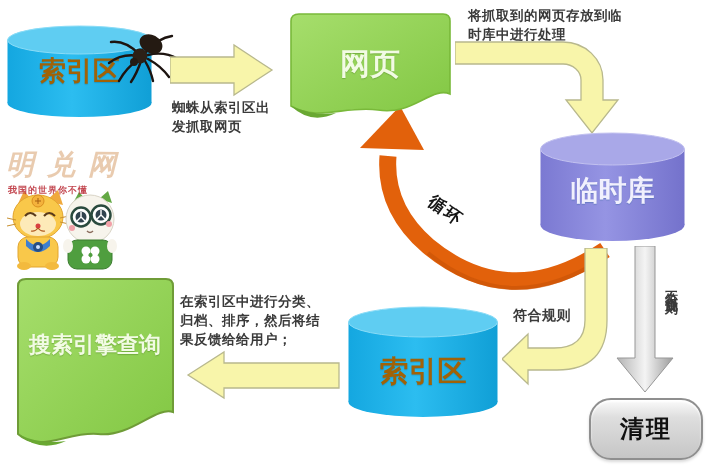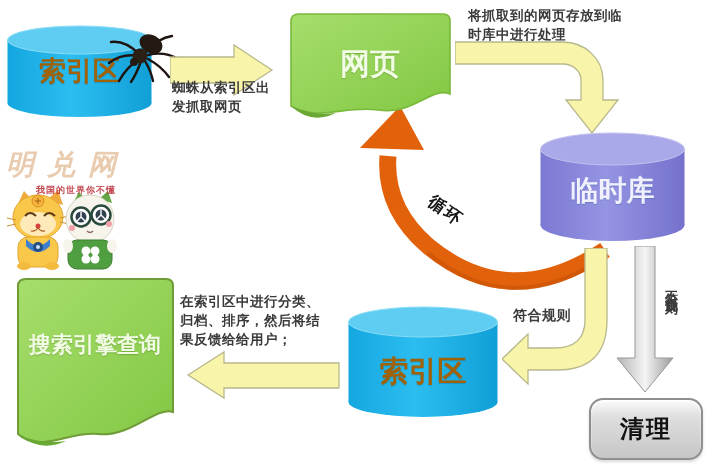--- a/index.html
+++ b/index.html
@@ -22,21 +22,21 @@
   }
   .loop-label{
     font-size:17px;font-weight:bold;color:#151515;
     transform:rotate(36deg);transform-origin:left top;letter-spacing:2px;
   }
   .vtext{
     writing-mode:vertical-rl;text-orientation:upright;
     font-size:13px;font-weight:bold;color:#3a3a3a;letter-spacing:3px;
   }
   #clean-box{
-    width:110px;height:58px;border:2px solid #8f8f8f;border-radius:14px;
+    width:110px;height:58px;border:2px solid #8f8f8f;border-radius:22px;
     background:linear-gradient(180deg,#fbfbfb 0%,#dedede 30%,#c6c6c6 100%);
     box-shadow:inset 0 2px 2px rgba(255,255,255,0.9), 0 2px 3px rgba(0,0,0,0.15);
     display:flex;align-items:center;justify-content:center;
     font-size:24px;font-weight:bold;color:#111;letter-spacing:2px;
   }
   #watermark-title{
     font-size:28px;font-weight:bold;color:rgba(215,160,110,0.55);
     letter-spacing:13px;font-style:italic;
   }
   #watermark-tagline{
@@ -85,21 +85,21 @@
     <rect x="66" y="52" width="44" height="29" rx="9" fill="#4f9e3f" stroke="#3d7d30" stroke-width="1"></rect>
     <circle cx="84" cy="63" r="4.5" fill="#ffffff"></circle>
     <circle cx="93" cy="63" r="4.5" fill="#ffffff"></circle>
     <circle cx="84" cy="71" r="4.5" fill="#ffffff"></circle>
     <circle cx="93" cy="71" r="4.5" fill="#ffffff"></circle>
     <circle cx="88.5" cy="67" r="2" fill="#4f9e3f"></circle>
     <ellipse cx="66" cy="58" rx="5" ry="7" fill="#f7f4ec"></ellipse>
     <ellipse cx="110" cy="58" rx="5" ry="7" fill="#f7f4ec"></ellipse>
   </svg>
 
-  <div class="abs" id="watermark-tagline" style="left:8px;top:184px;margin-left:28px;">我国的世界你不懂</div>
+  <div class="abs" id="watermark-tagline" style="left:8px;top:184px;">我国的世界你不懂</div>
 
   <svg class="abs" style="left:350px;top:98px;" width="290" height="200" viewBox="0 0 290 200">
     <path d="M255,152 Q160,216 78,148 Q34,110 38,58" fill="none" stroke="#e2610b" stroke-width="17"></path>
     <path d="M255,152 Q160,216 78,148" fill="none" stroke="#c24f06" stroke-width="4" opacity="0.5" transform="translate(0,7)"></path>
     <polygon points="50,8 10,50 74,52" fill="#e2610b"></polygon>
   </svg>
 
   <svg class="abs" style="left:7px;top:25px;" width="145" height="93" viewBox="0 0 145 93">
     <defs>
       <linearGradient id="gradCyan" x1="0" y1="0" x2="1" y2="0">
@@ -126,21 +126,21 @@
       <path d="M39,41 q6,10 8,20"></path>
     </g>
     <ellipse cx="45" cy="24" rx="12" ry="9" fill="#241a12" transform="rotate(28 45 24)"></ellipse>
     <circle cx="34" cy="36" r="7.5" fill="#2c2016"></circle>
     <circle cx="28" cy="42" r="4" fill="#241a12"></circle>
   </svg>
 
   <svg class="abs" style="left:170px;top:42px;" width="104" height="56" viewBox="0 0 104 56">
     <path d="M0,15 H64 V3 L102,28 L64,53 V41 H0 Z" fill="#f8f5aa" stroke="#b8b88d" stroke-width="1.3"></path>
   </svg>
-  <div class="abs cap" style="left:172px;top:79px;width:118px;">蜘蛛从索引区出
+  <div class="abs cap" style="left:172px;top:99px;width:118px;">蜘蛛从索引区出
 发抓取网页</div>
 
   <svg class="abs" style="left:284px;top:12px;" width="172" height="112" viewBox="0 0 172 112">
     <defs>
       <linearGradient id="gradGreen" x1="0" y1="0" x2="1" y2="1">
         <stop offset="0" stop-color="#a6de6c"></stop>
           <stop offset="1" stop-color="#82c743"></stop>
       </linearGradient>
     </defs>
     <path d="M7,9 Q7,2 15,2 H159 Q166,2 166,9 V82 C148,74 128,104 94,98 C62,93 34,110 7,94 Z" fill="url(#gradGreen)" stroke="#79b93a" stroke-width="1.6"></path>

